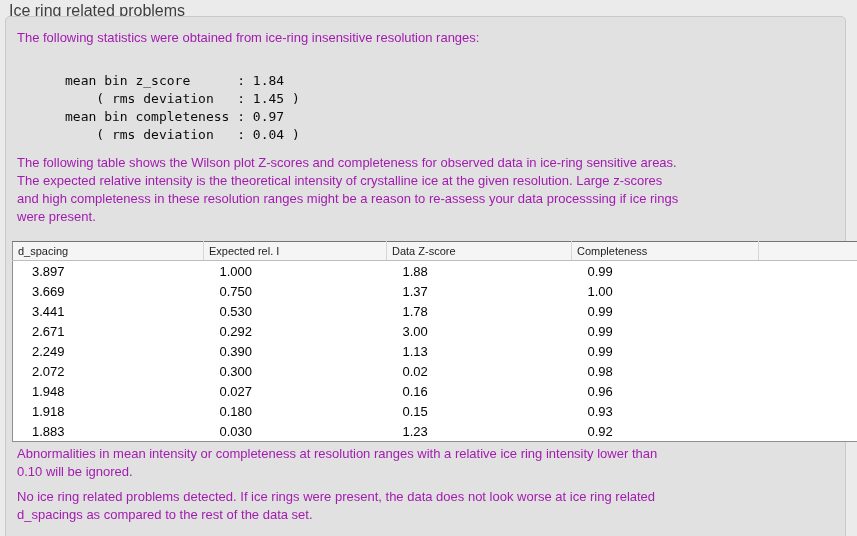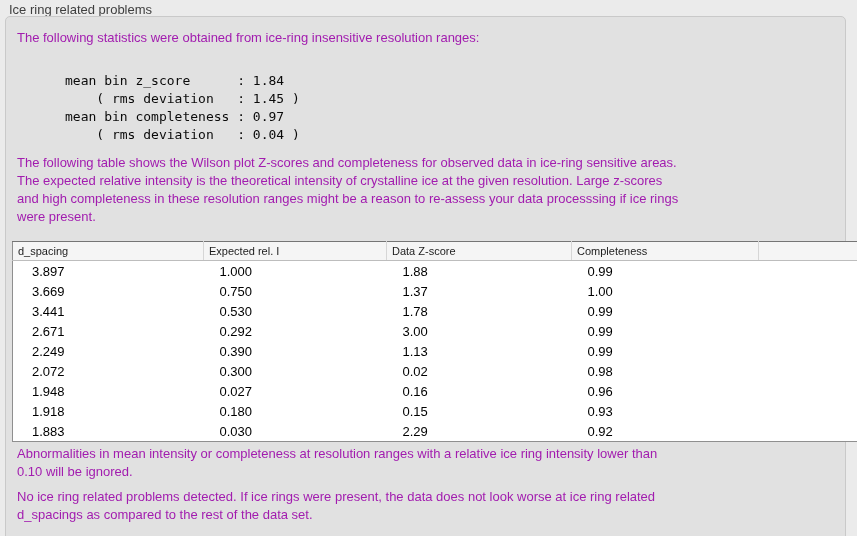--- a/index.html
+++ b/index.html
@@ -12,21 +12,21 @@
     height: 536px;
     overflow: hidden;
     background: #ebebeb;
     font-family: "Liberation Sans", sans-serif;
     color: #141414;
   }
   .group-title {
     position: absolute;
     left: 9px;
     top: 2px;
-    font-size: 13px;
+    font-size: 16px;
     color: #3e3e3e;
   }
   .panel {
     position: absolute;
     left: 5px;
     top: 16px;
     width: 841px;
     height: 540px;
     background: #e1e1e1;
     border: 1px solid #c9c9c9;
@@ -188,21 +188,21 @@
         <tr>
           <td>1.918</td>
           <td>0.180</td>
           <td>0.15</td>
           <td>0.93</td>
           <td></td>
         </tr>
         <tr>
           <td>1.883</td>
           <td>0.030</td>
-          <td>2.29</td>
+          <td>1.23</td>
           <td>0.92</td>
           <td></td>
         </tr>
       </tbody>
   </table>
 
   <p class="para p-ignore">Abnormalities in mean intensity or completeness at resolution ranges with a relative ice ring intensity lower than
 0.10 will be ignored.</p>
 
   <p class="para p-result">No ice ring related problems detected. If ice rings were present, the data does not look worse at ice ring related

